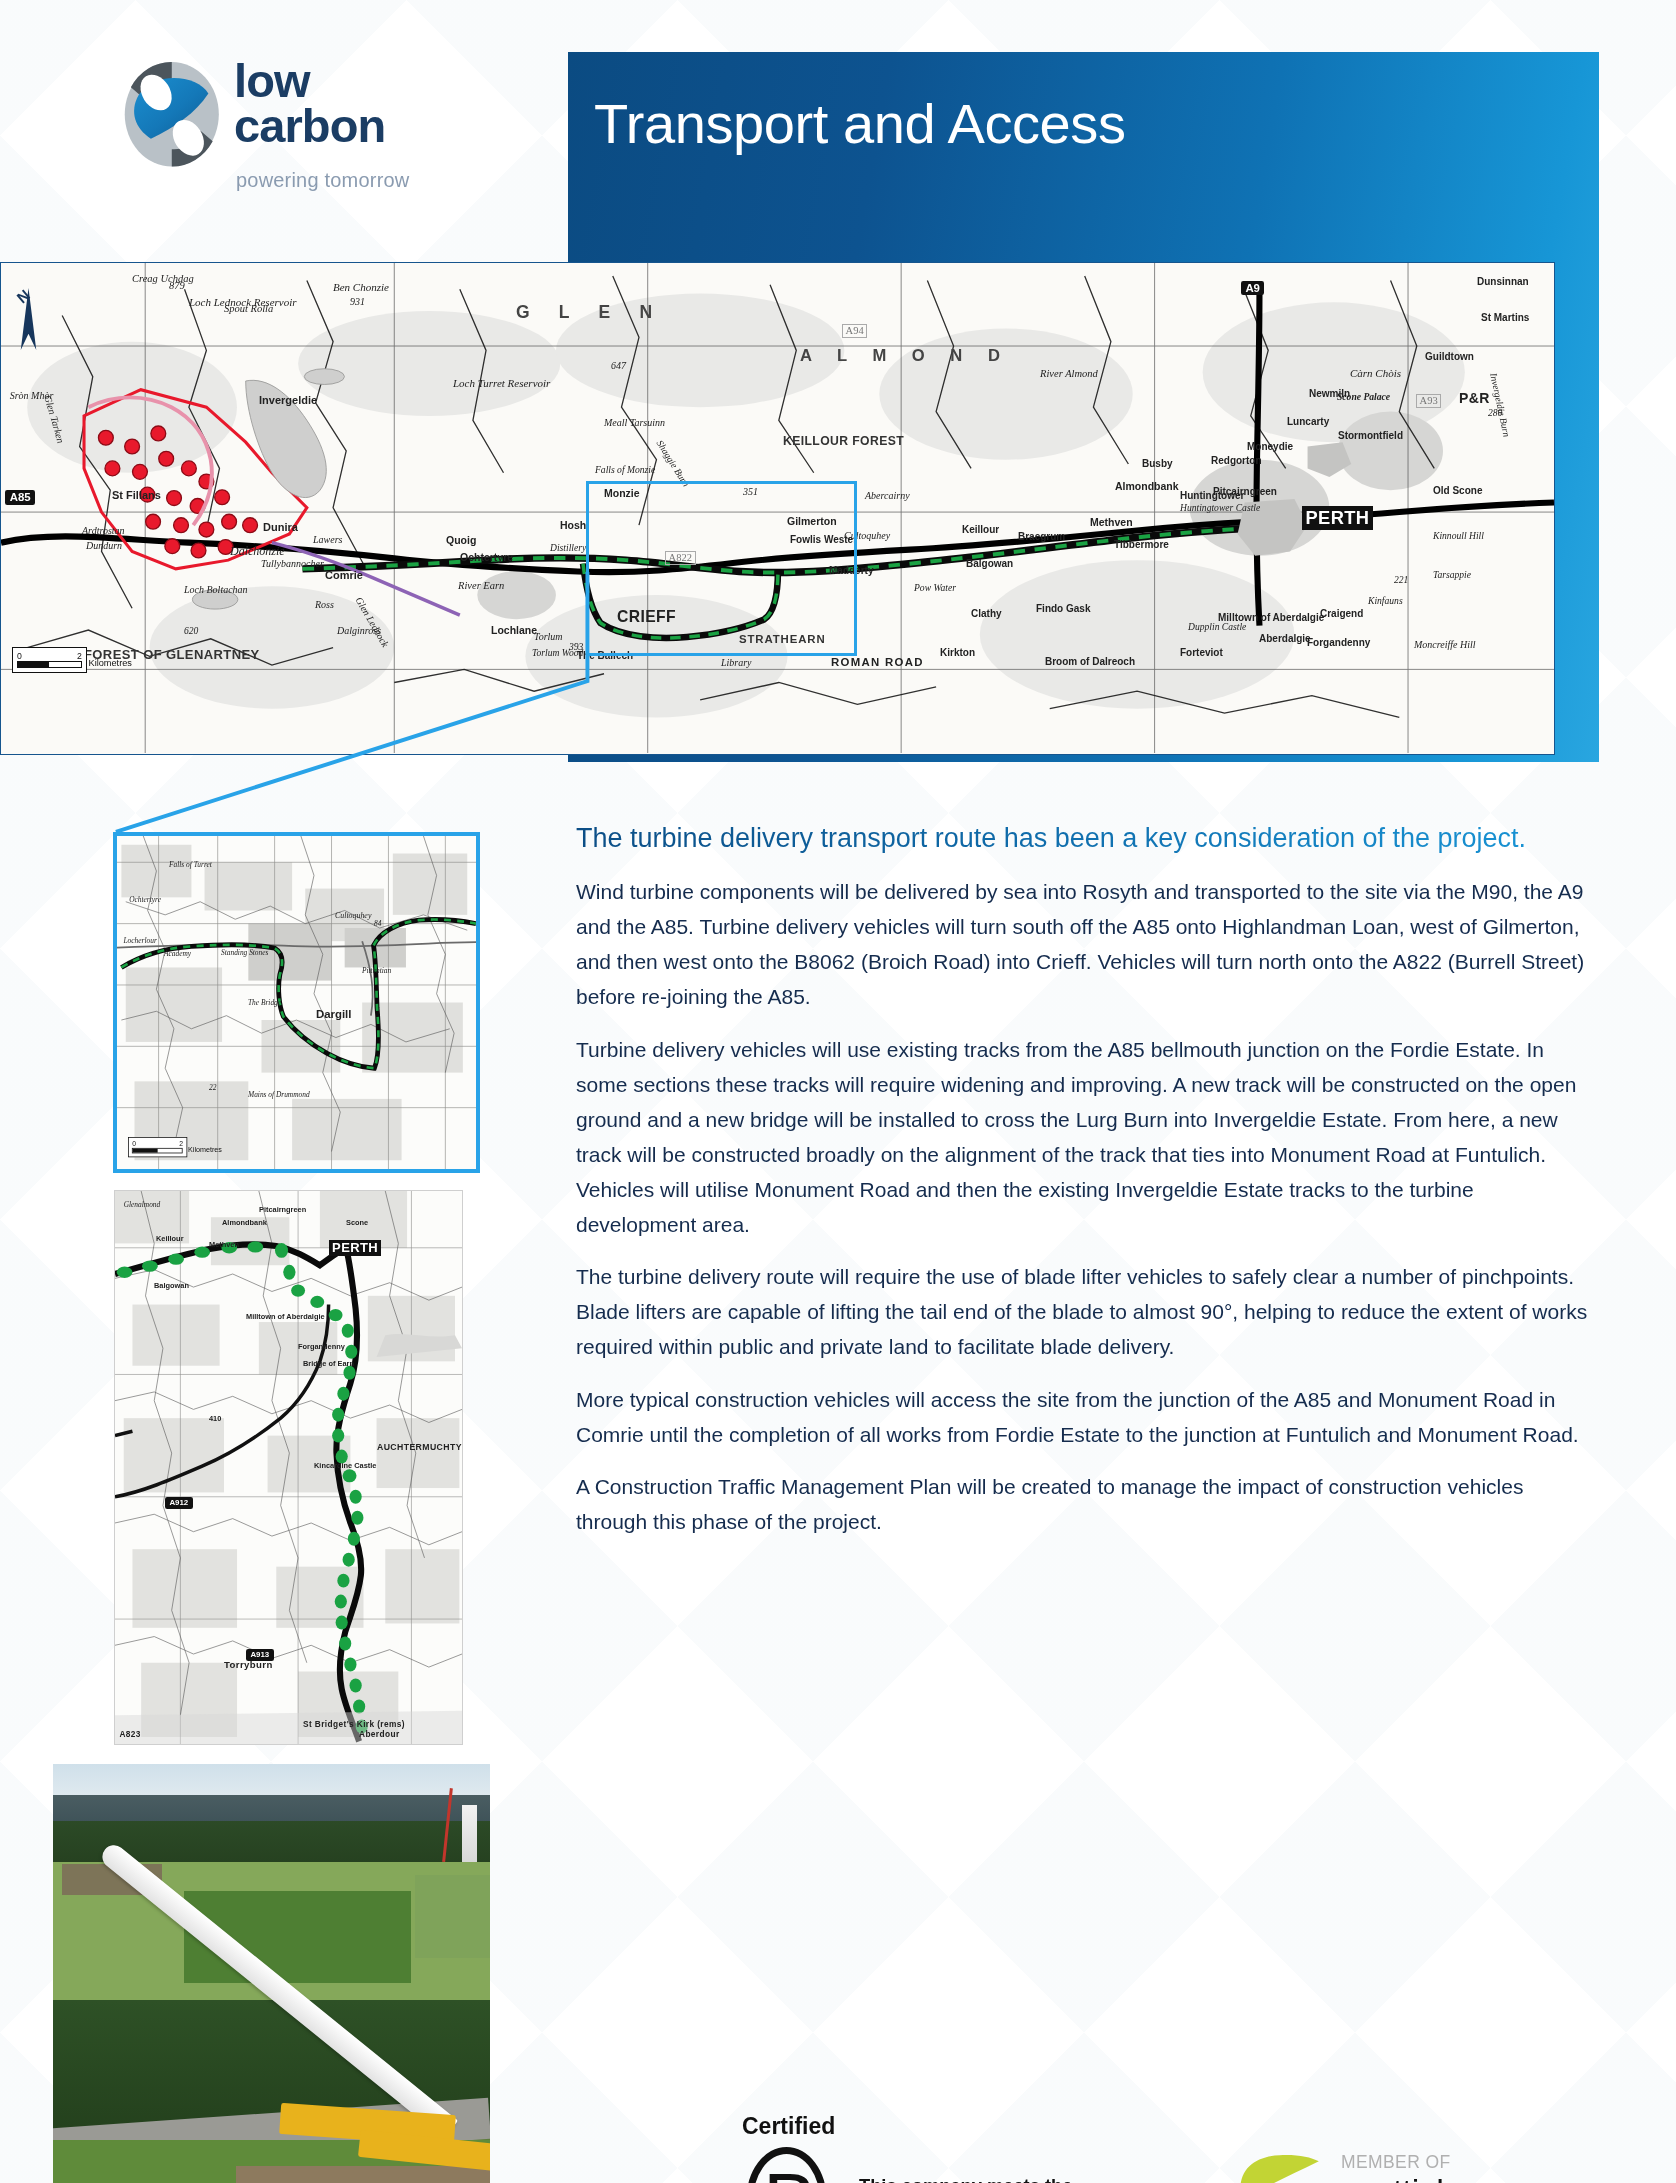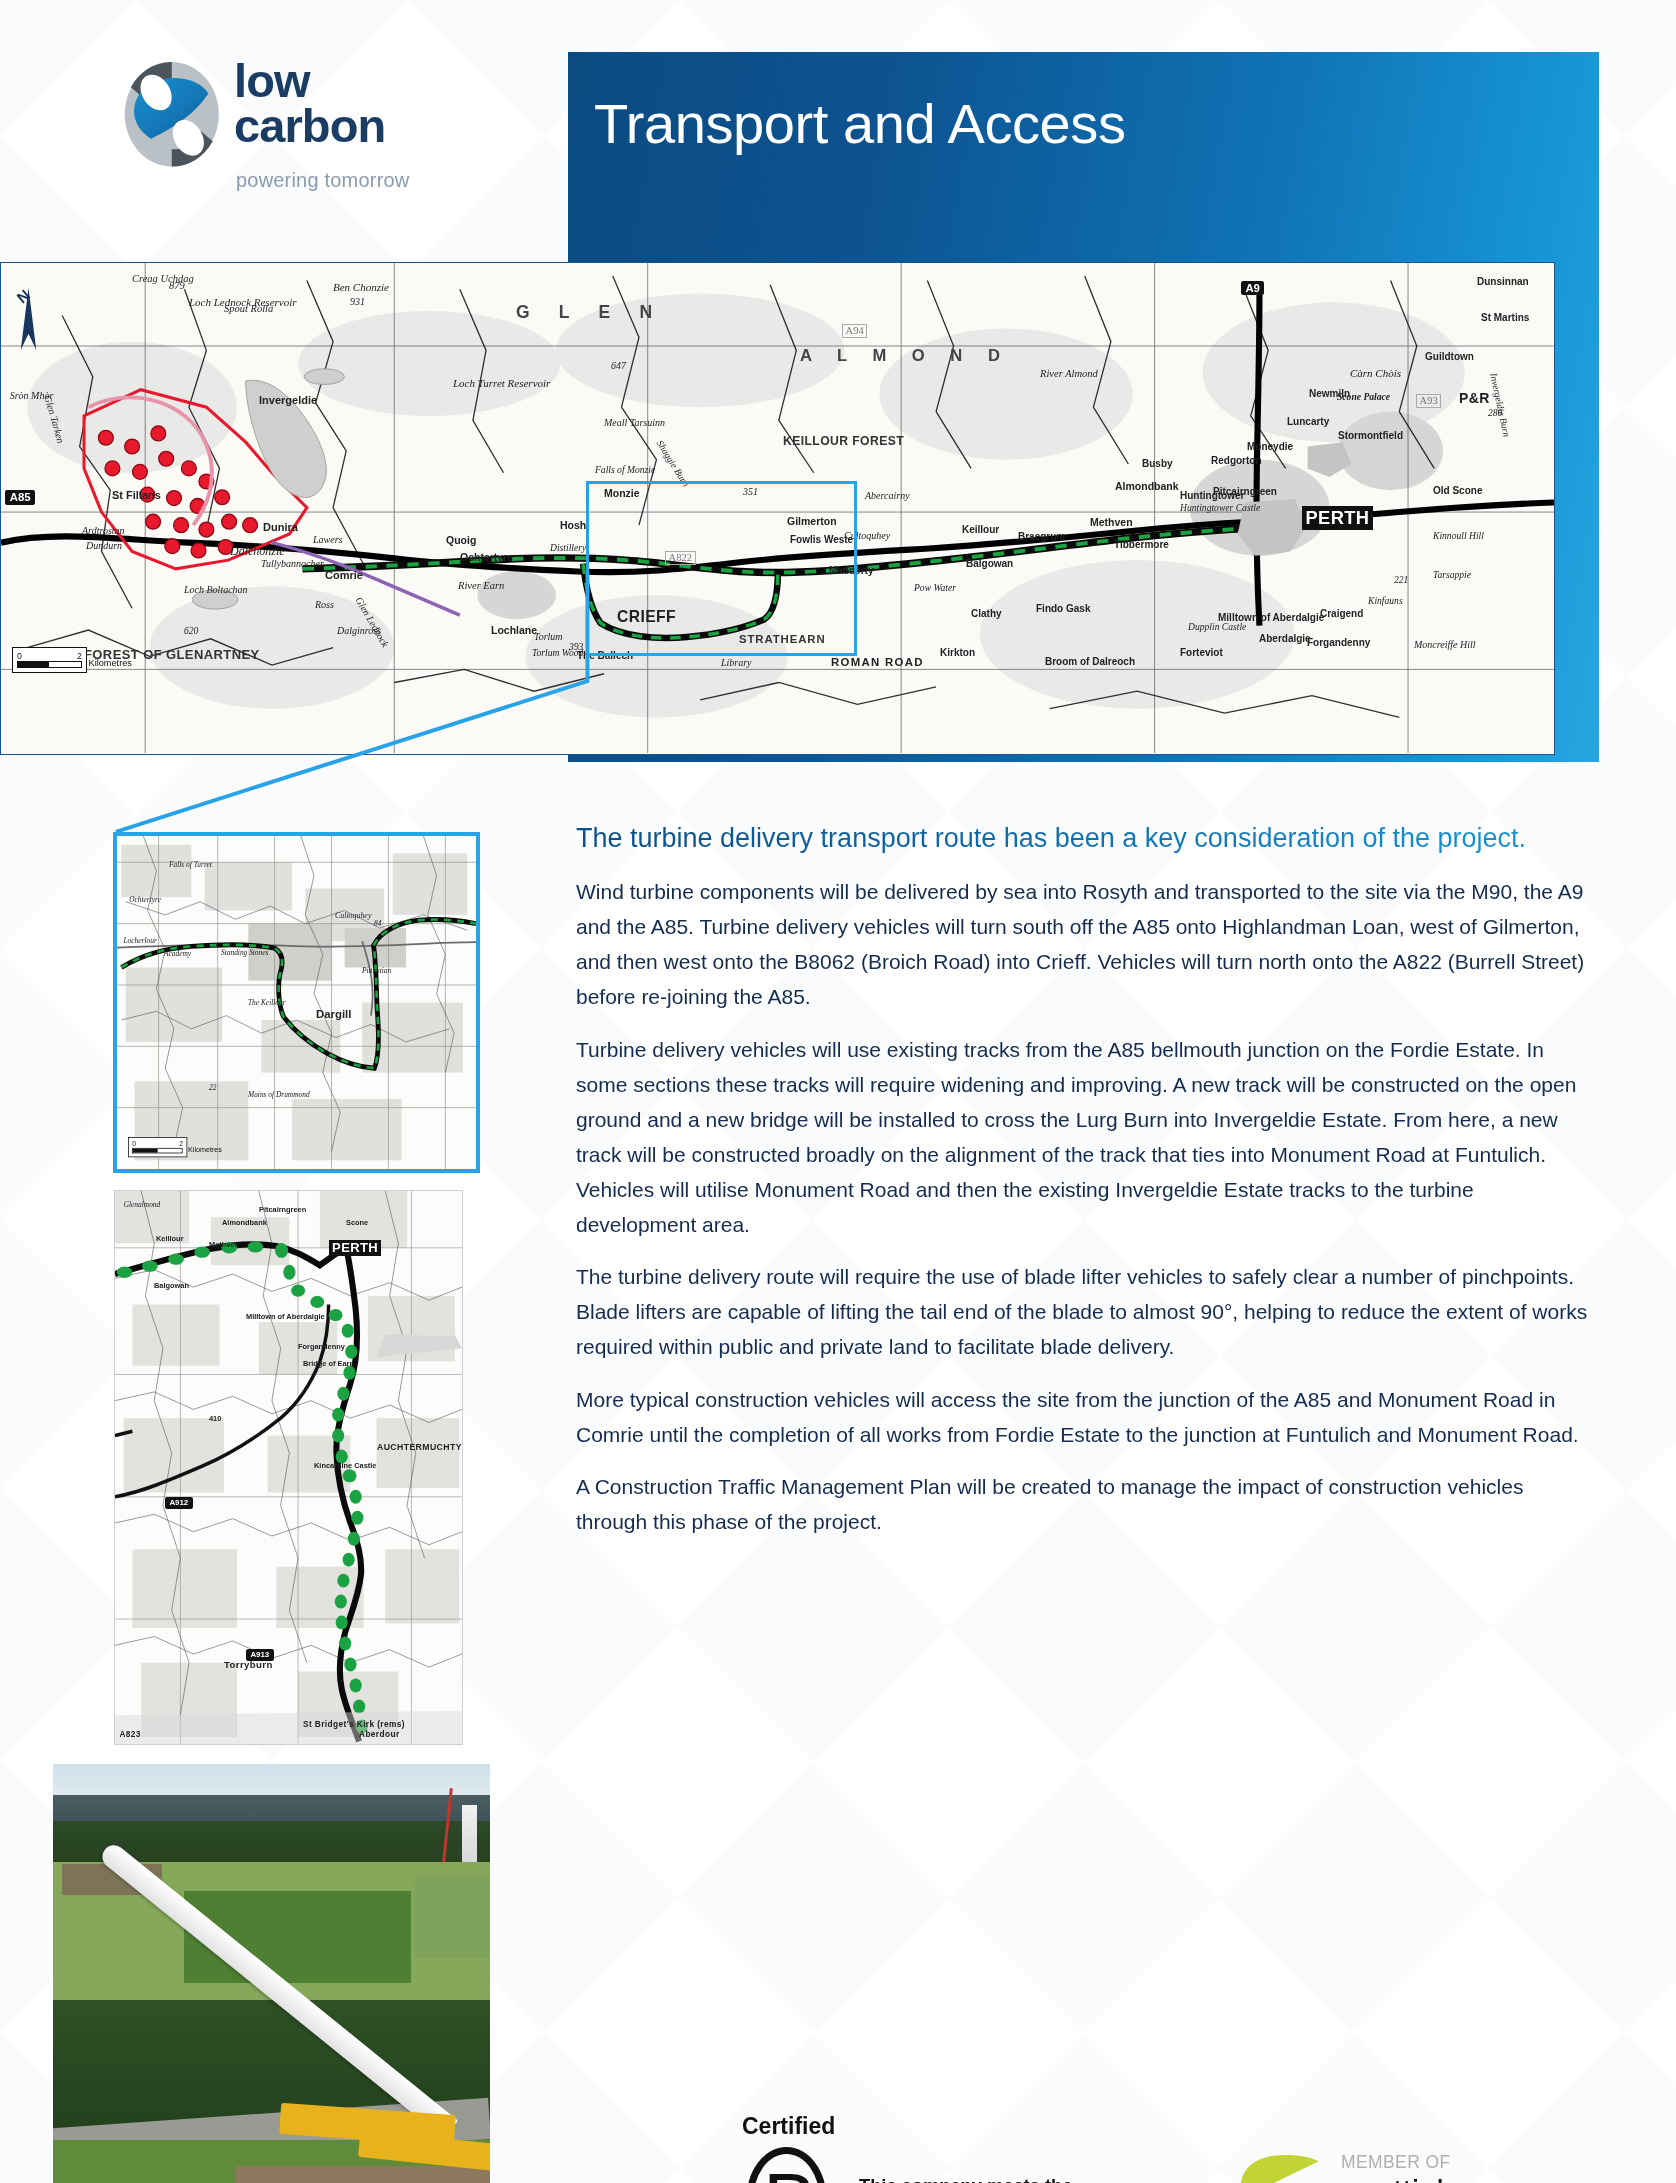--- a/index.html
+++ b/index.html
@@ -555,21 +555,21 @@
         <path d="M10 300 C60 270 110 256 170 252 C250 246 320 248 360 256 C380 268 380 292 372 316 C366 348 370 388 380 412 C404 444 440 474 480 496 C520 518 560 528 588 530 C600 500 598 440 594 392 C592 340 592 290 586 250 C600 220 640 198 690 192 C740 188 790 194 820 200"></path>
       </g>
     </svg>
     <div class="maplabel town" style="left:199px;top:172px;font-size:11.4px;">Dargill</div>
     <div class="maplabel" style="left:218px;top:75px;font-size:7.9px;">Cultoquhey</div>
     <div class="maplabel" style="left:47px;top:113px;font-size:7.4px;">Academy</div>
     <div class="maplabel" style="left:104px;top:112px;font-size:7.4px;">Standing Stones</div>
     <div class="maplabel" style="left:6.5px;top:100px;font-size:7.4px;">Locherlour</div>
     <div class="maplabel" style="left:12.2px;top:59px;font-size:7.4px;">Ochtertyre</div>
     <div class="maplabel" style="left:52px;top:24px;font-size:7.4px;">Falls of Turret</div>
-    <div class="maplabel" style="left:131px;top:162px;font-size:7.4px;">The Keillour</div>
+    <div class="maplabel" style="left:131px;top:162px;font-size:7.4px;">The Bridge</div>
     <div class="maplabel" style="left:245px;top:130px;font-size:7.4px;">Pittentian</div>
     <div class="maplabel" style="left:257px;top:83px;font-size:7.4px;">84</div>
     <div class="maplabel" style="left:92px;top:247px;font-size:7.4px;">22</div>
     <div class="maplabel" style="left:131px;top:254px;font-size:7.4px;">Mains of Drummond</div>
     <div class="scalebar" style="left:10.5px;top:301px;transform:scale(.78);transform-origin:0 0;">
       <div class="nums">
         <span>0</span>
         <span>2</span>
       </div>
       <div class="bars">

